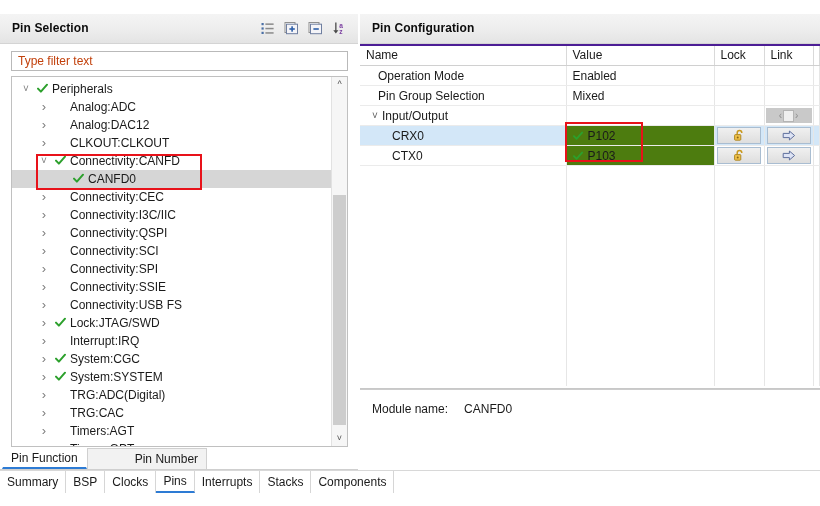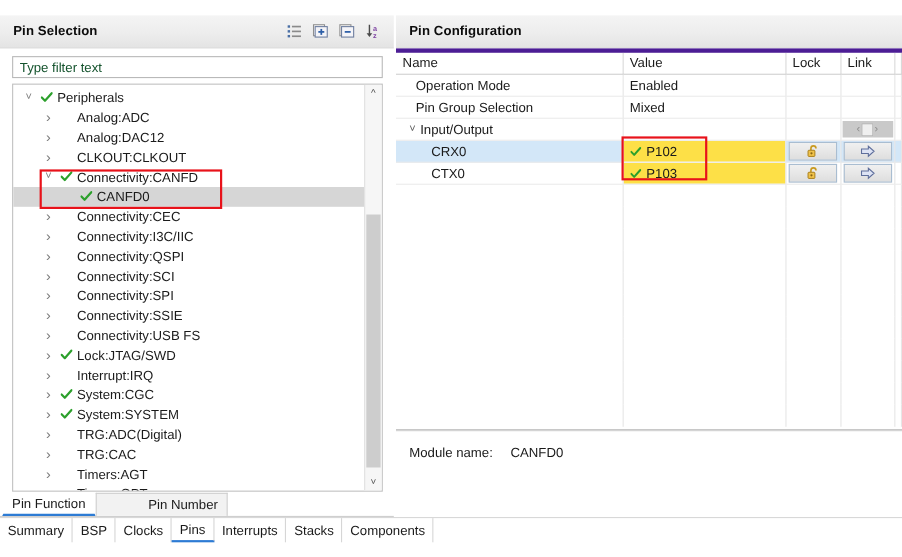--- a/index.html
+++ b/index.html
@@ -88,21 +88,21 @@
   .filter-box {
     height: 20px;
     border: 1px solid #b9b9b9;
     background: #ffffff;
     display: flex;
     align-items: center;
     padding: 0 6px;
     box-sizing: border-box;
   }
   .filter-box .ph {
-    color: #14532d;
+    color: #c2410c;
     font-size: 12px;
   }
 
   
   .tree-wrap {
     margin: 0 10px 0 11px;
     border: 1px solid #c0c0c0;
     background: #ffffff;
     flex: 1;
     position: relative;
@@ -222,21 +222,21 @@
     border-right: 1px solid #d6d6d6;
     box-sizing: border-box;
     cursor: default;
   }
   .bottab.active { border-bottom: 2px solid #2d7bd4; }
 
   
   .table-area {
     margin: 0;
     flex: 0 0 342px;
-    border-top: 4px solid #4c1d95;
+    border-top: 2px solid #4c1d95;
     border-bottom: 1px solid #c8c8c8;
     overflow: hidden;
     position: relative;
     background: #ffffff;
   }
   table.pincfg {
     border-collapse: collapse;
     width: 100%;
     table-layout: fixed;
   }
@@ -289,21 +289,21 @@
   .ind-2 { padding-left: 18px; }
   .ind-3 { padding-left: 32px; }
 
   .cell-value {
     display: flex;
     align-items: center;
     height: 100%;
     padding-left: 6px;
     white-space: nowrap;
   }
-  .cell-value.combo { background: #fde047; }
+  .cell-value.combo { background: #4d7c0f; }
   .val-chk { margin-right: 5px; display: inline-flex; }
 
   .btncell {
     display: flex;
     align-items: center;
     justify-content: center;
     height: 100%;
   }
   .smallbtn {
     width: 44px;

